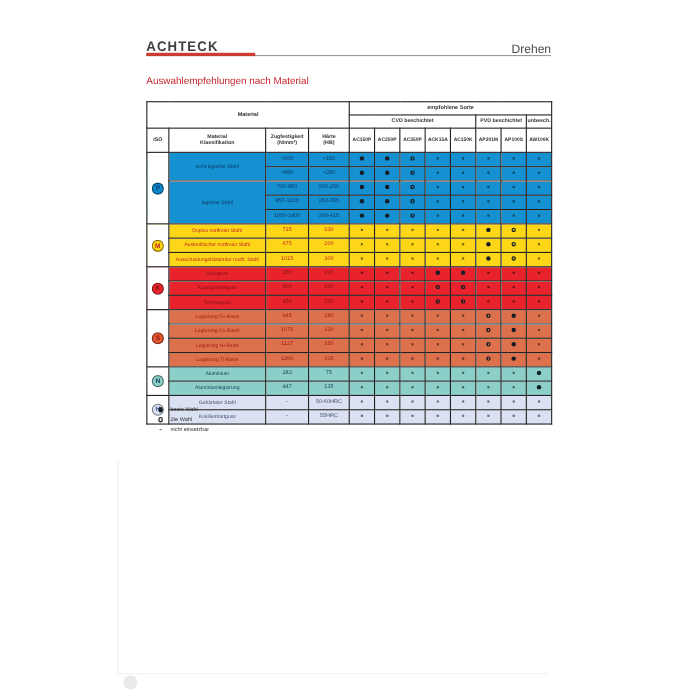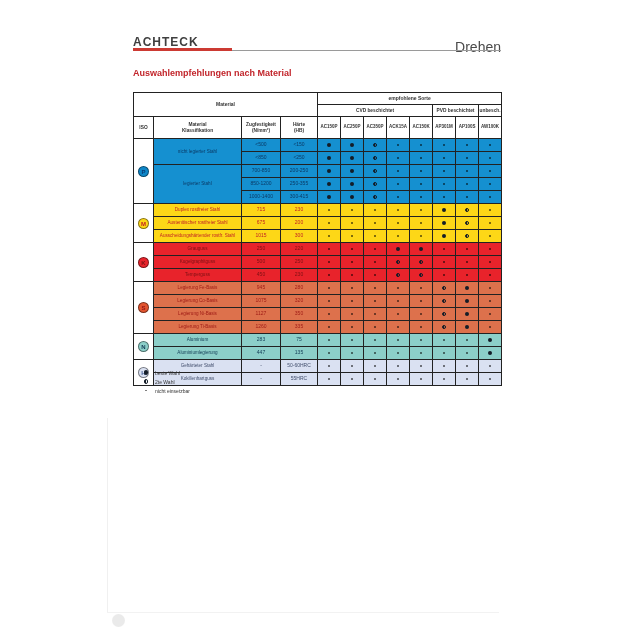--- a/index.html
+++ b/index.html
@@ -1,24 +1,24 @@
 <!DOCTYPE html>
 <html><head>
 <meta charset="utf-8">
 <style>
   html,body{margin:0;padding:0;background:#ffffff;}
   .page{position:relative;width:634px;height:634px;background:#fff;font-family:"Liberation Sans",sans-serif;overflow:hidden;}
 
   
   .brand{position:absolute;left:133px;top:35px;font-size:12px;font-weight:900;letter-spacing:1px;color:#3f3f3f;transform:scaleY(1.05);text-align:center;}
-  .section-label{position:absolute;right:133px;top:39px;font-size:14px;color:#4a4a4a;}
+  .section-label{position:absolute;right:133px;top:39px;font-size:11px;color:#4a4a4a;}
   .header-rule{position:absolute;left:133px;top:50px;width:368px;height:1px;background:#9a9a9a;}
   .brand-underline{position:absolute;left:133px;top:48px;width:99px;height:3px;background:#cc3a33;}
 
-  .page-title{position:absolute;left:133px;top:68px;font-size:9px;font-weight:bold;color:#c2252b;}
+  .page-title{position:absolute;left:133px;top:68px;font-size:9px;font-weight:normal;color:#c2252b;}
 
   
   .tbl-wrap{position:absolute;left:133px;top:92px;}
   table{border-collapse:collapse;table-layout:fixed;width:368px;}
   td,th{border:0.8px solid #222;padding:0;text-align:center;vertical-align:middle;overflow:hidden;line-height:1.1;}
   thead th{font-weight:bold;color:#333;background:#fff;}
   .h-top{height:11px;font-size:5px;}
   .h-grp{height:11px;font-size:4.8px;}
   .h-col{height:21px;font-size:4.8px;white-space:pre-line;}
   .h-grade{font-size:4.5px;}

